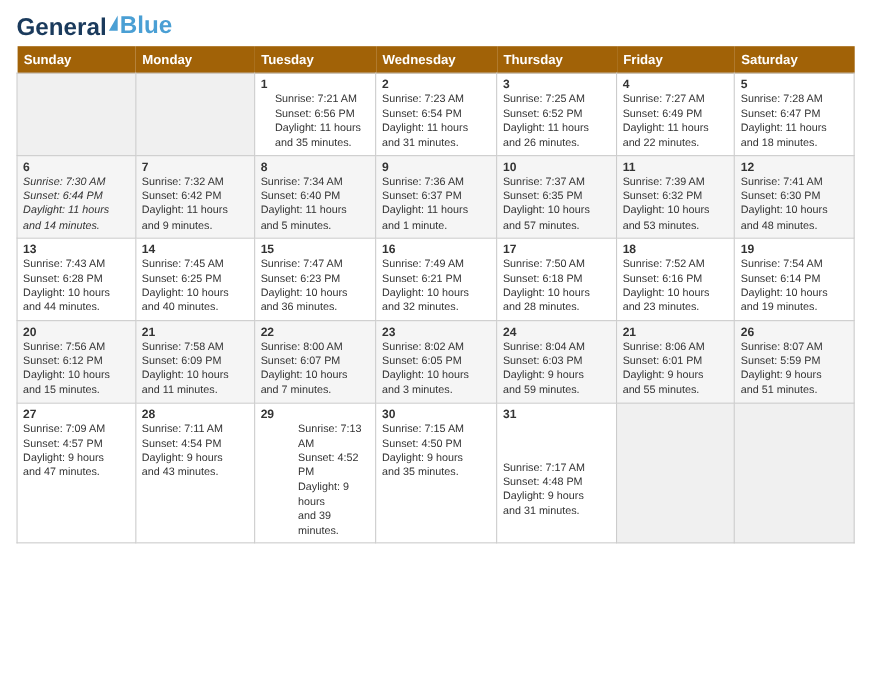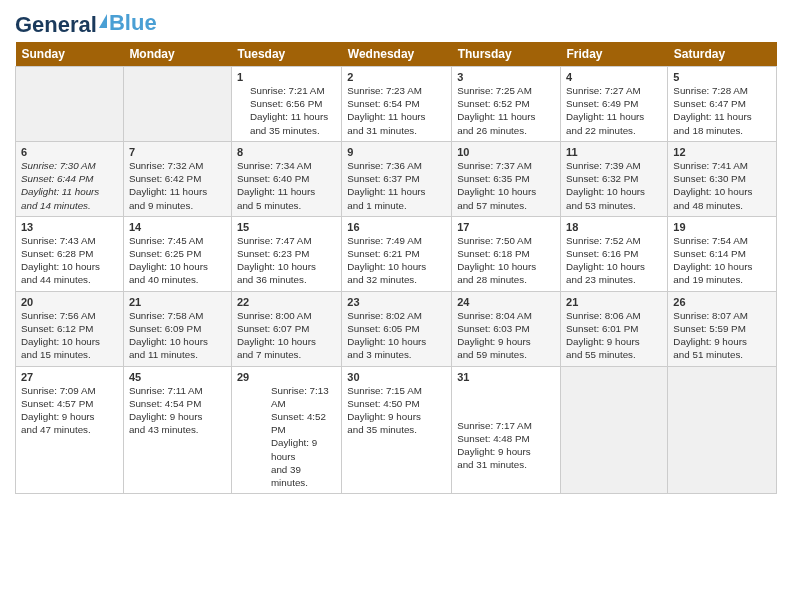--- a/index.html
+++ b/index.html
@@ -327,21 +327,21 @@
         </tr>
         <tr>
           <td>
             <span class="day-num">27</span>
             <div class="cell-content" style="white-space: pre-line;">Sunrise: 7:09 AM
 Sunset: 4:57 PM
 Daylight: 9 hours
 and 47 minutes.</div>
           </td>
           <td>
-            <span class="day-num">45</span>
+            <span class="day-num">28</span>
             <div class="cell-content" style="white-space: pre-line;">Sunrise: 7:11 AM
 Sunset: 4:54 PM
 Daylight: 9 hours
 and 43 minutes.</div>
           </td>
           <td>
             <span class="day-num">29</span>
             <div class="cell-content" style="white-space: pre-line; margin-left: 34px;">Sunrise: 7:13 AM
 Sunset: 4:52 PM
 Daylight: 9 hours

